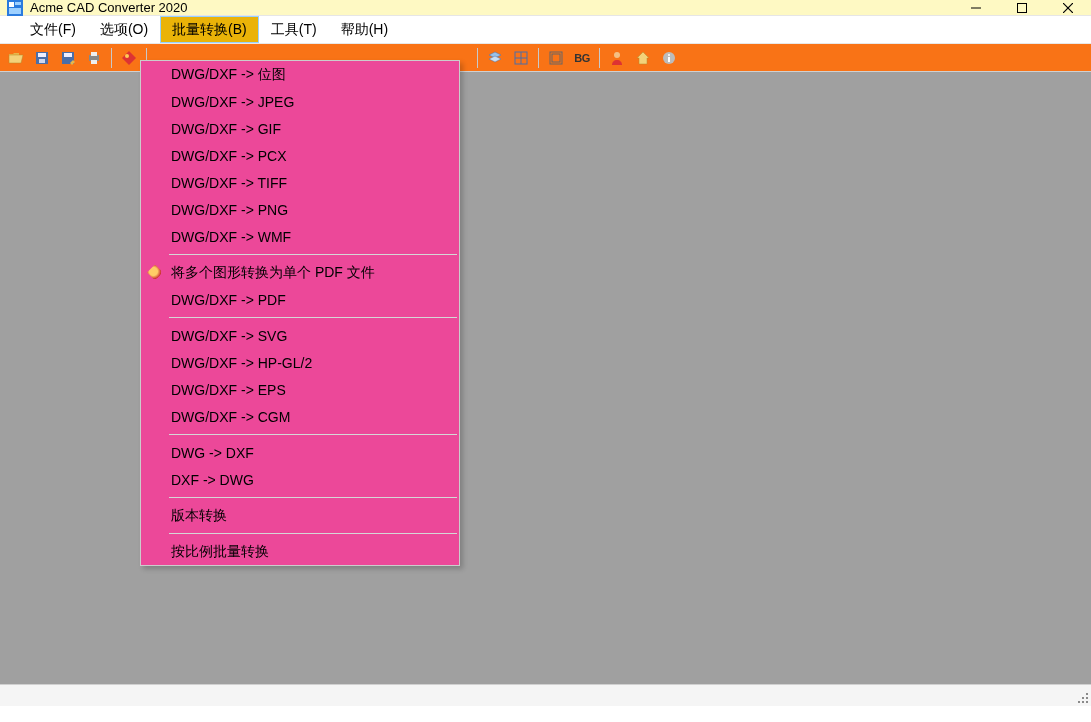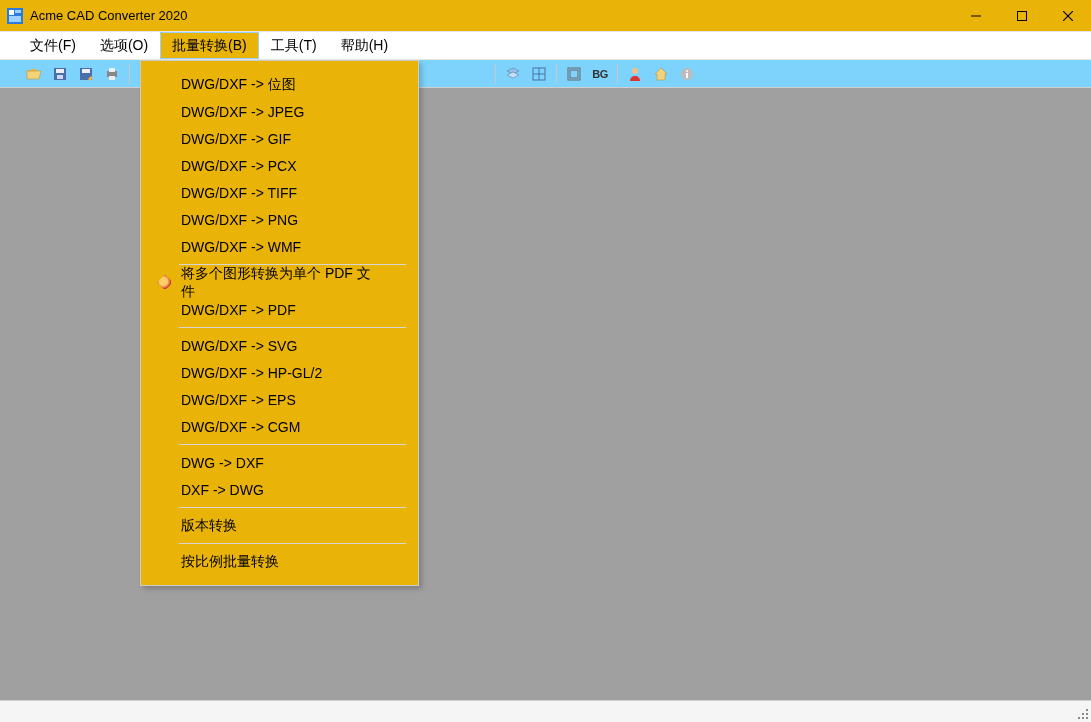--- a/index.html
+++ b/index.html
@@ -7,22 +7,22 @@
     margin: 0; padding: 0;
     width: 1091px; height: 722px;
     font-family: "Microsoft YaHei", "Segoe UI", Tahoma, sans-serif;
     font-size: 13px;
     background: #fff;
     overflow: hidden;
     color: #000;
   }
   
   .titlebar {
-    height: 32px;
-    background: #eab308;
+    height: 16px;
+    background: #fef9c3;
     border-bottom: 1px solid #e6e6e6;
     display: flex;
     align-items: center;
     padding-left: 6px;
     user-select: none;
   }
   .titlebar .app-icon {
     width: 18px; height: 18px;
     display: flex; align-items: center; justify-content: center;
     margin-right: 6px;
@@ -54,25 +54,25 @@
     cursor: default;
   }
   .menuitem.open {
     background: #eab308;
     border: 1px solid #99d1ff;
     padding: 0 11px;
   }
   
   .toolbar {
     height: 28px;
-    background: #7dd3fc;
+    background: #f97316;
     border-bottom: 1px solid #d0d0d0;
     display: flex;
     align-items: center;
-    padding: 0 22px;
+    padding: 0 4px;
     gap: 2px;
   }
   .toolbar .tbtn {
     width: 24px; height: 24px;
     display: flex; align-items: center; justify-content: center;
     border: 1px solid transparent;
   }
   .toolbar .tsep {
     width: 1px; height: 20px;
     background: #c8c8c8;
@@ -105,25 +105,25 @@
       radial-gradient(circle at 8px 12px, #8a8a8a 1px, transparent 1.5px),
       radial-gradient(circle at 12px 8px, #8a8a8a 1px, transparent 1.5px),
       radial-gradient(circle at 4px 12px, #8a8a8a 1px, transparent 1.5px),
       radial-gradient(circle at 8px 8px, #8a8a8a 1px, transparent 1.5px),
       radial-gradient(circle at 12px 4px, #8a8a8a 1px, transparent 1.5px);
   }
   
   .dropdown {
     position: absolute;
     left: 140px; top: 60px;
-    width: 279px;
-    background: #eab308;
+    width: 320px;
+    background: #ec4899;
     border: 1px solid #cccccc;
     box-shadow: 3px 3px 5px rgba(0,0,0,0.2);
-    padding: 10px;
+    padding: 0;
     z-index: 100;
   }
   .dropdown .row {
     height: 27px;
     display: flex;
     align-items: center;
     padding: 0 24px 0 30px;
     font-size: 14px;
     cursor: default;
     position: relative;

